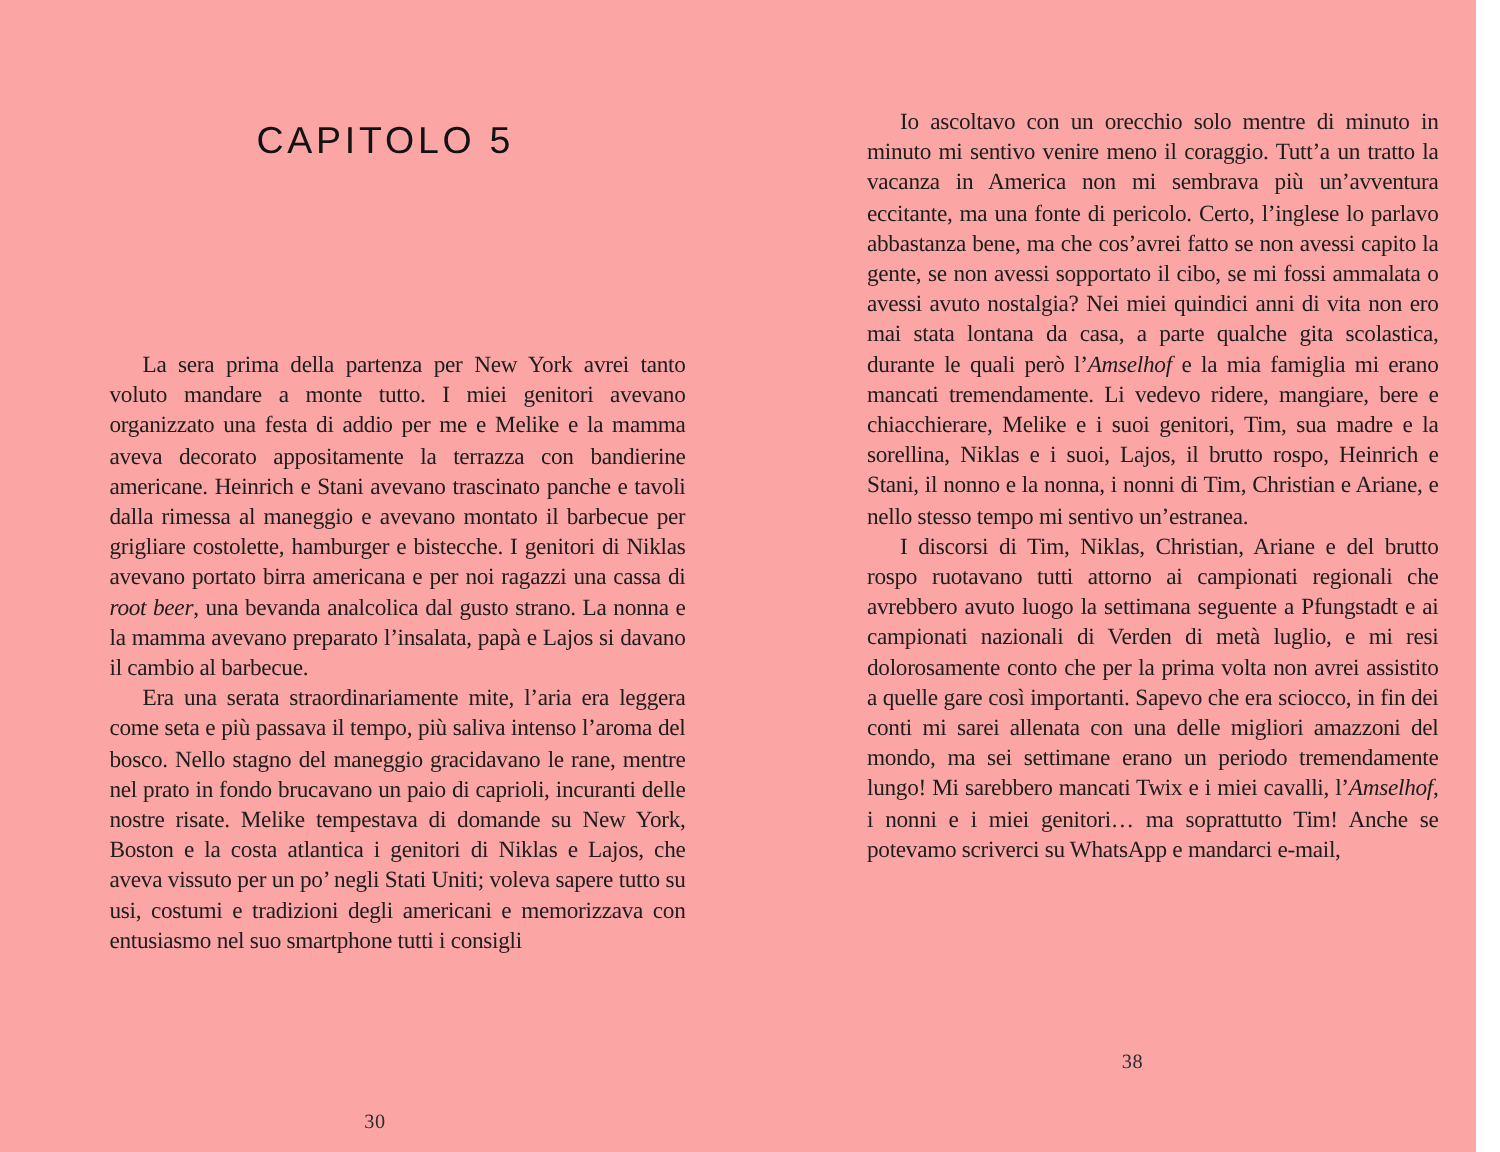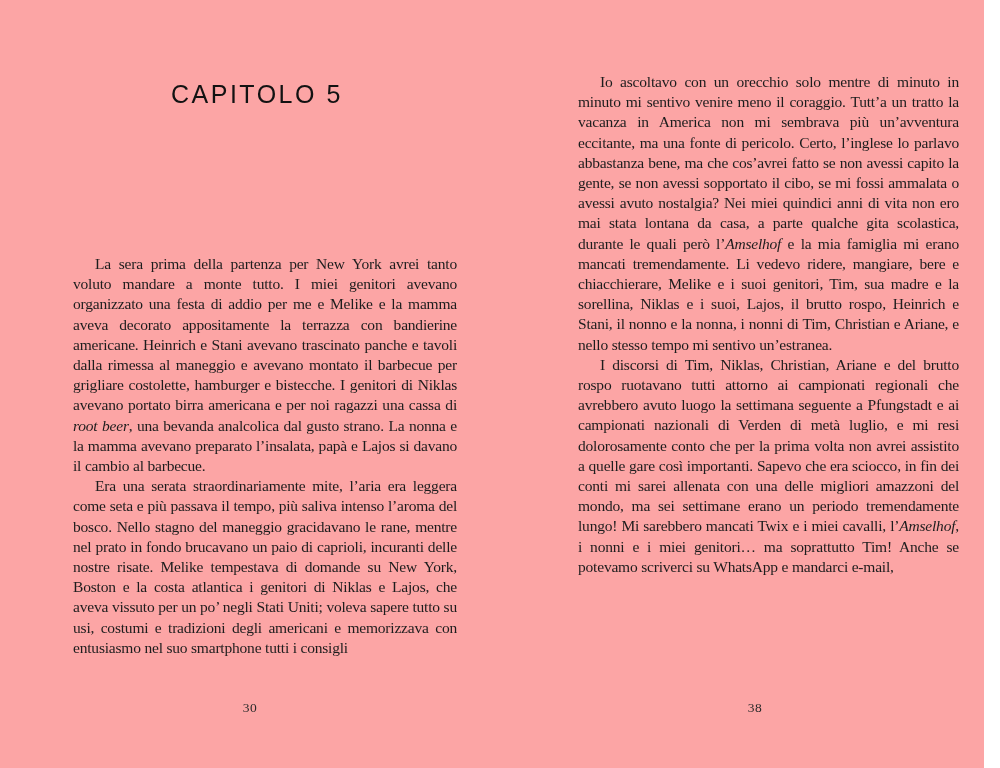--- a/index.html
+++ b/index.html
@@ -46,21 +46,20 @@
     text-align: justify;
     hyphens: auto;
     overflow: hidden;
     color: #1d1d1d;
   }
   .text-block.tb-left {
     left: 73px;
     top: 234px;
     width: 384px;
     height: 452px;
-    margin-top: 20px;
   }
   .text-block.tb-right {
     left: 78px;  
     top: 72px;
     width: 381px;
     height: 614px;
   }
 
   p.para {
     margin: 0;
@@ -71,21 +70,21 @@
 
   .folio {
     position: absolute;
     top: 700px;
     width: 40px;
     text-align: center;
     font-size: 13.5px;
     letter-spacing: 0.5px;
     color: #2b2b2b;
   }
-  .folio-left  { left: 230px; }  
+  .folio-left  { left: 230px; margin-top: 40px; }  
   .folio-right { left: 235px; }  
 </style>
 </head>
 <body>
 
 <div class="spread">
 
   <section class="page page-left">
     <h1 class="chapter-heading">CAPITOLO 5</h1>
     <div class="text-block tb-left">

